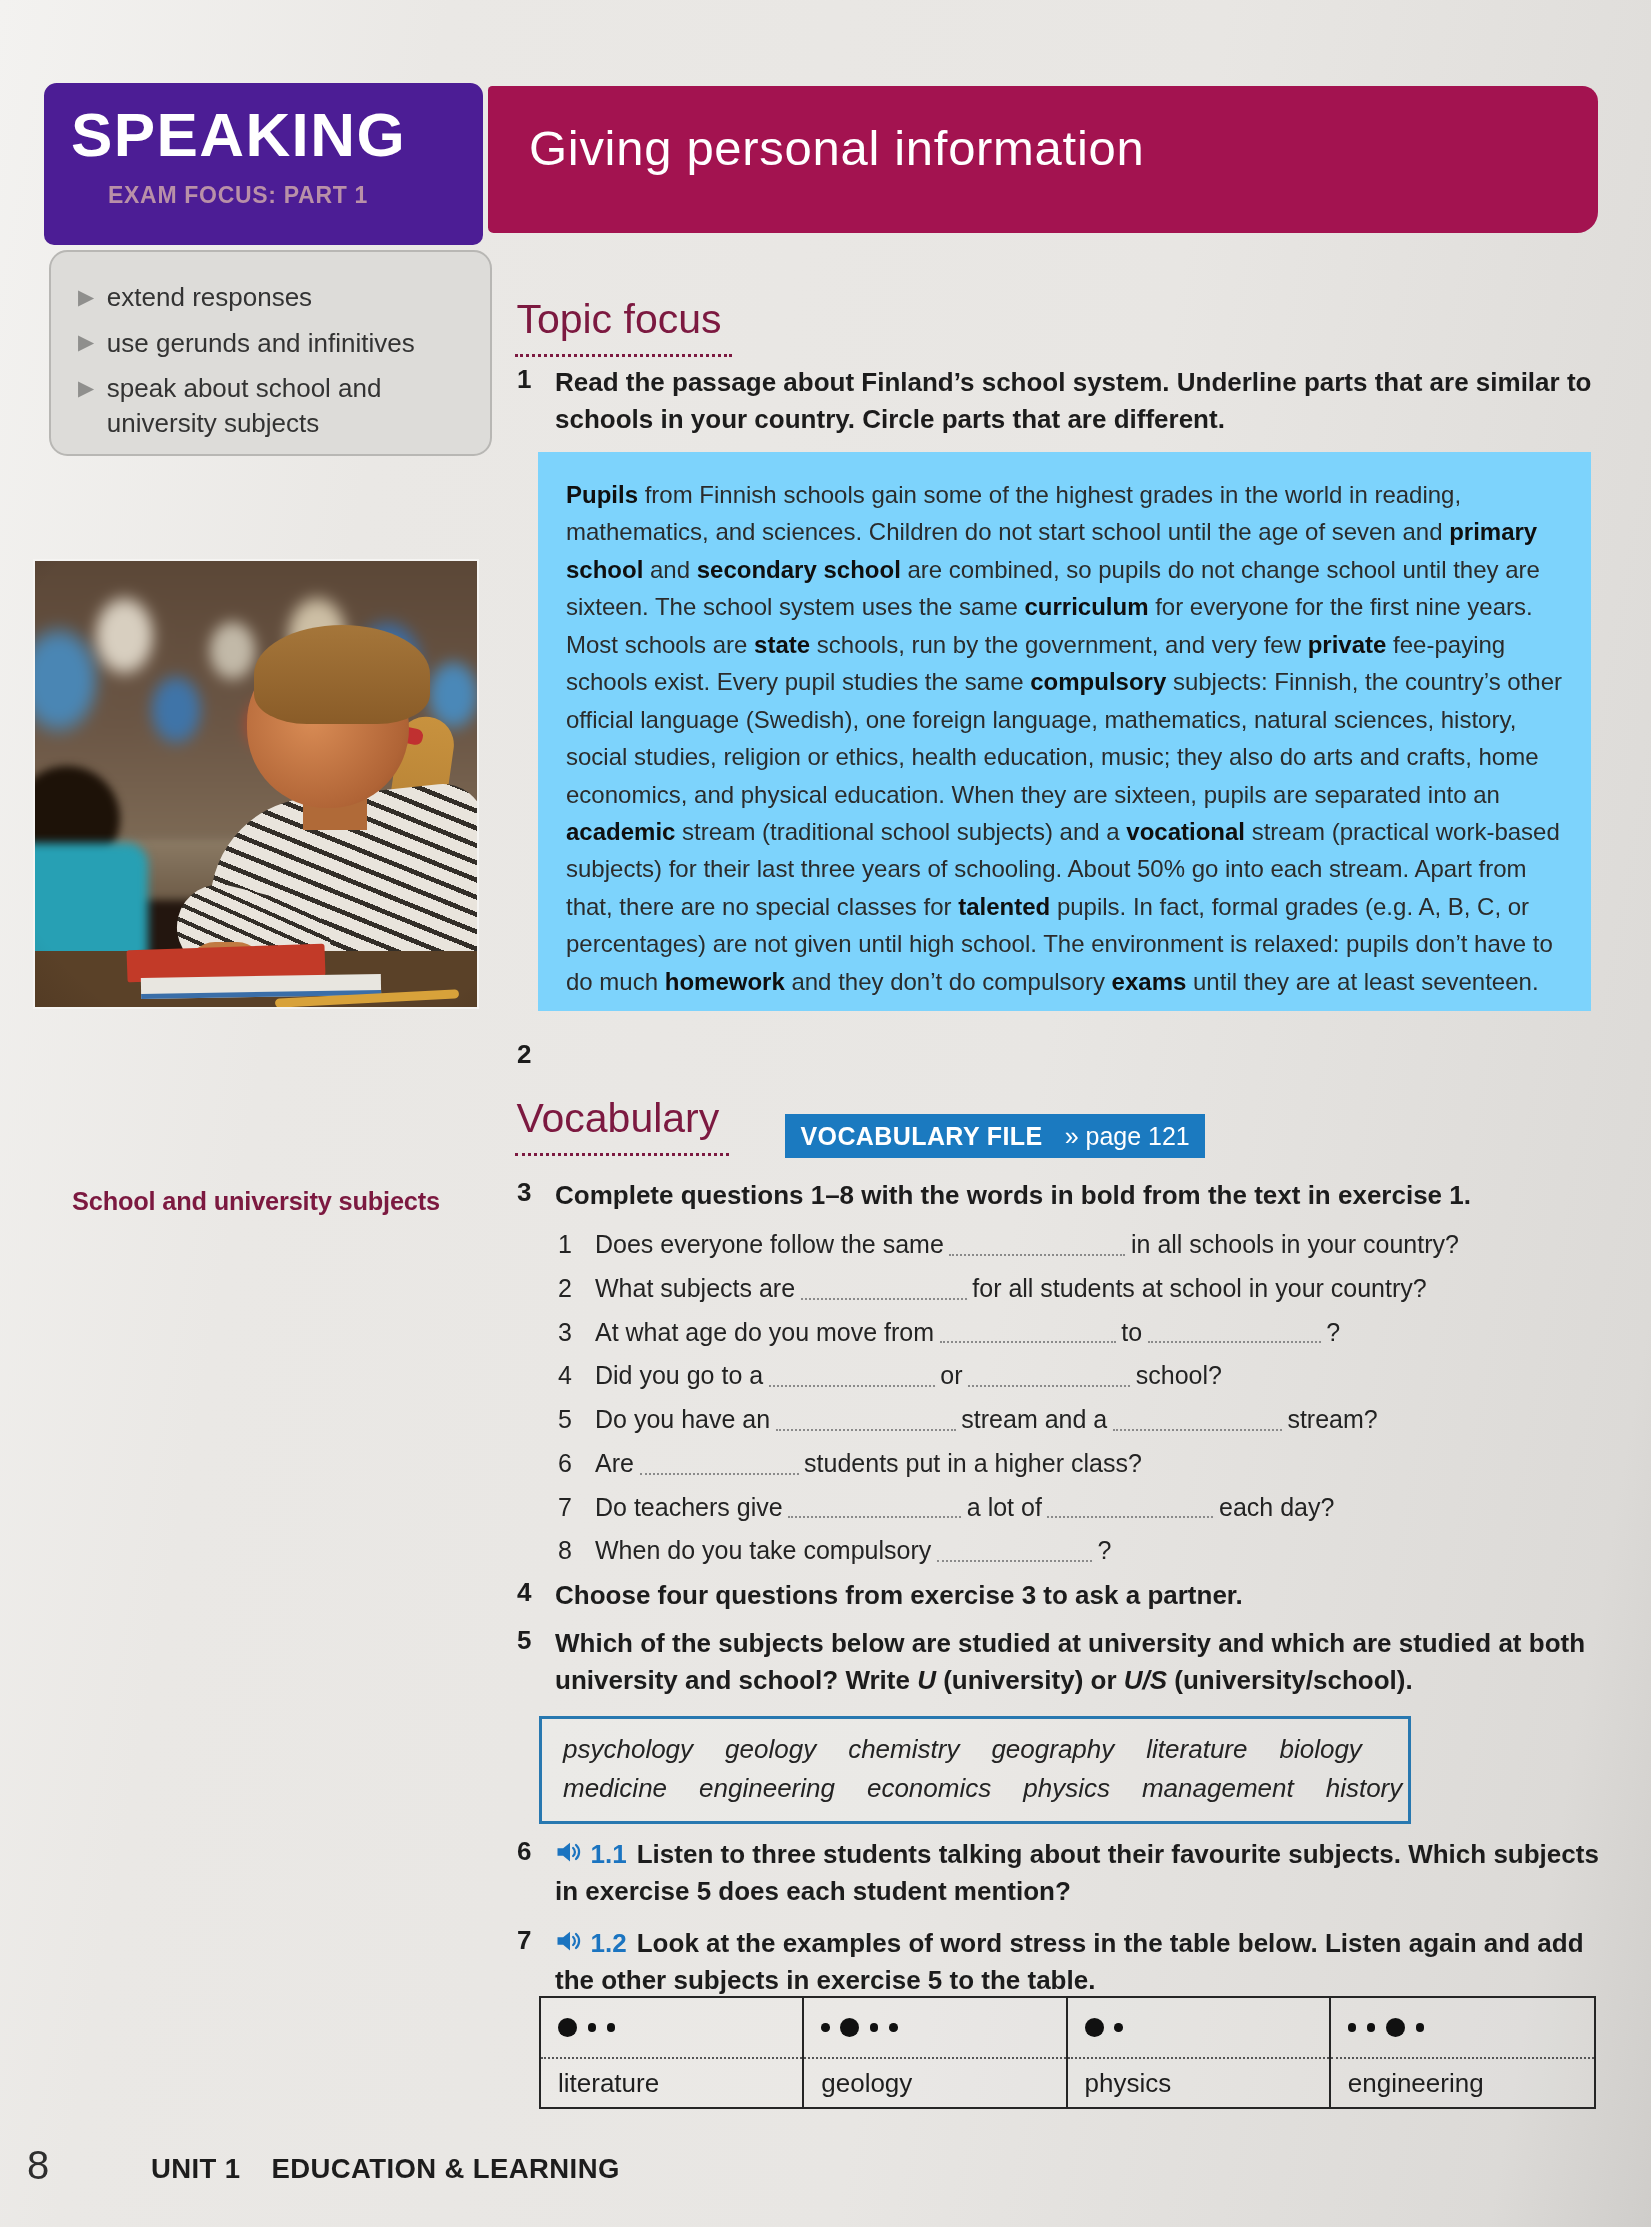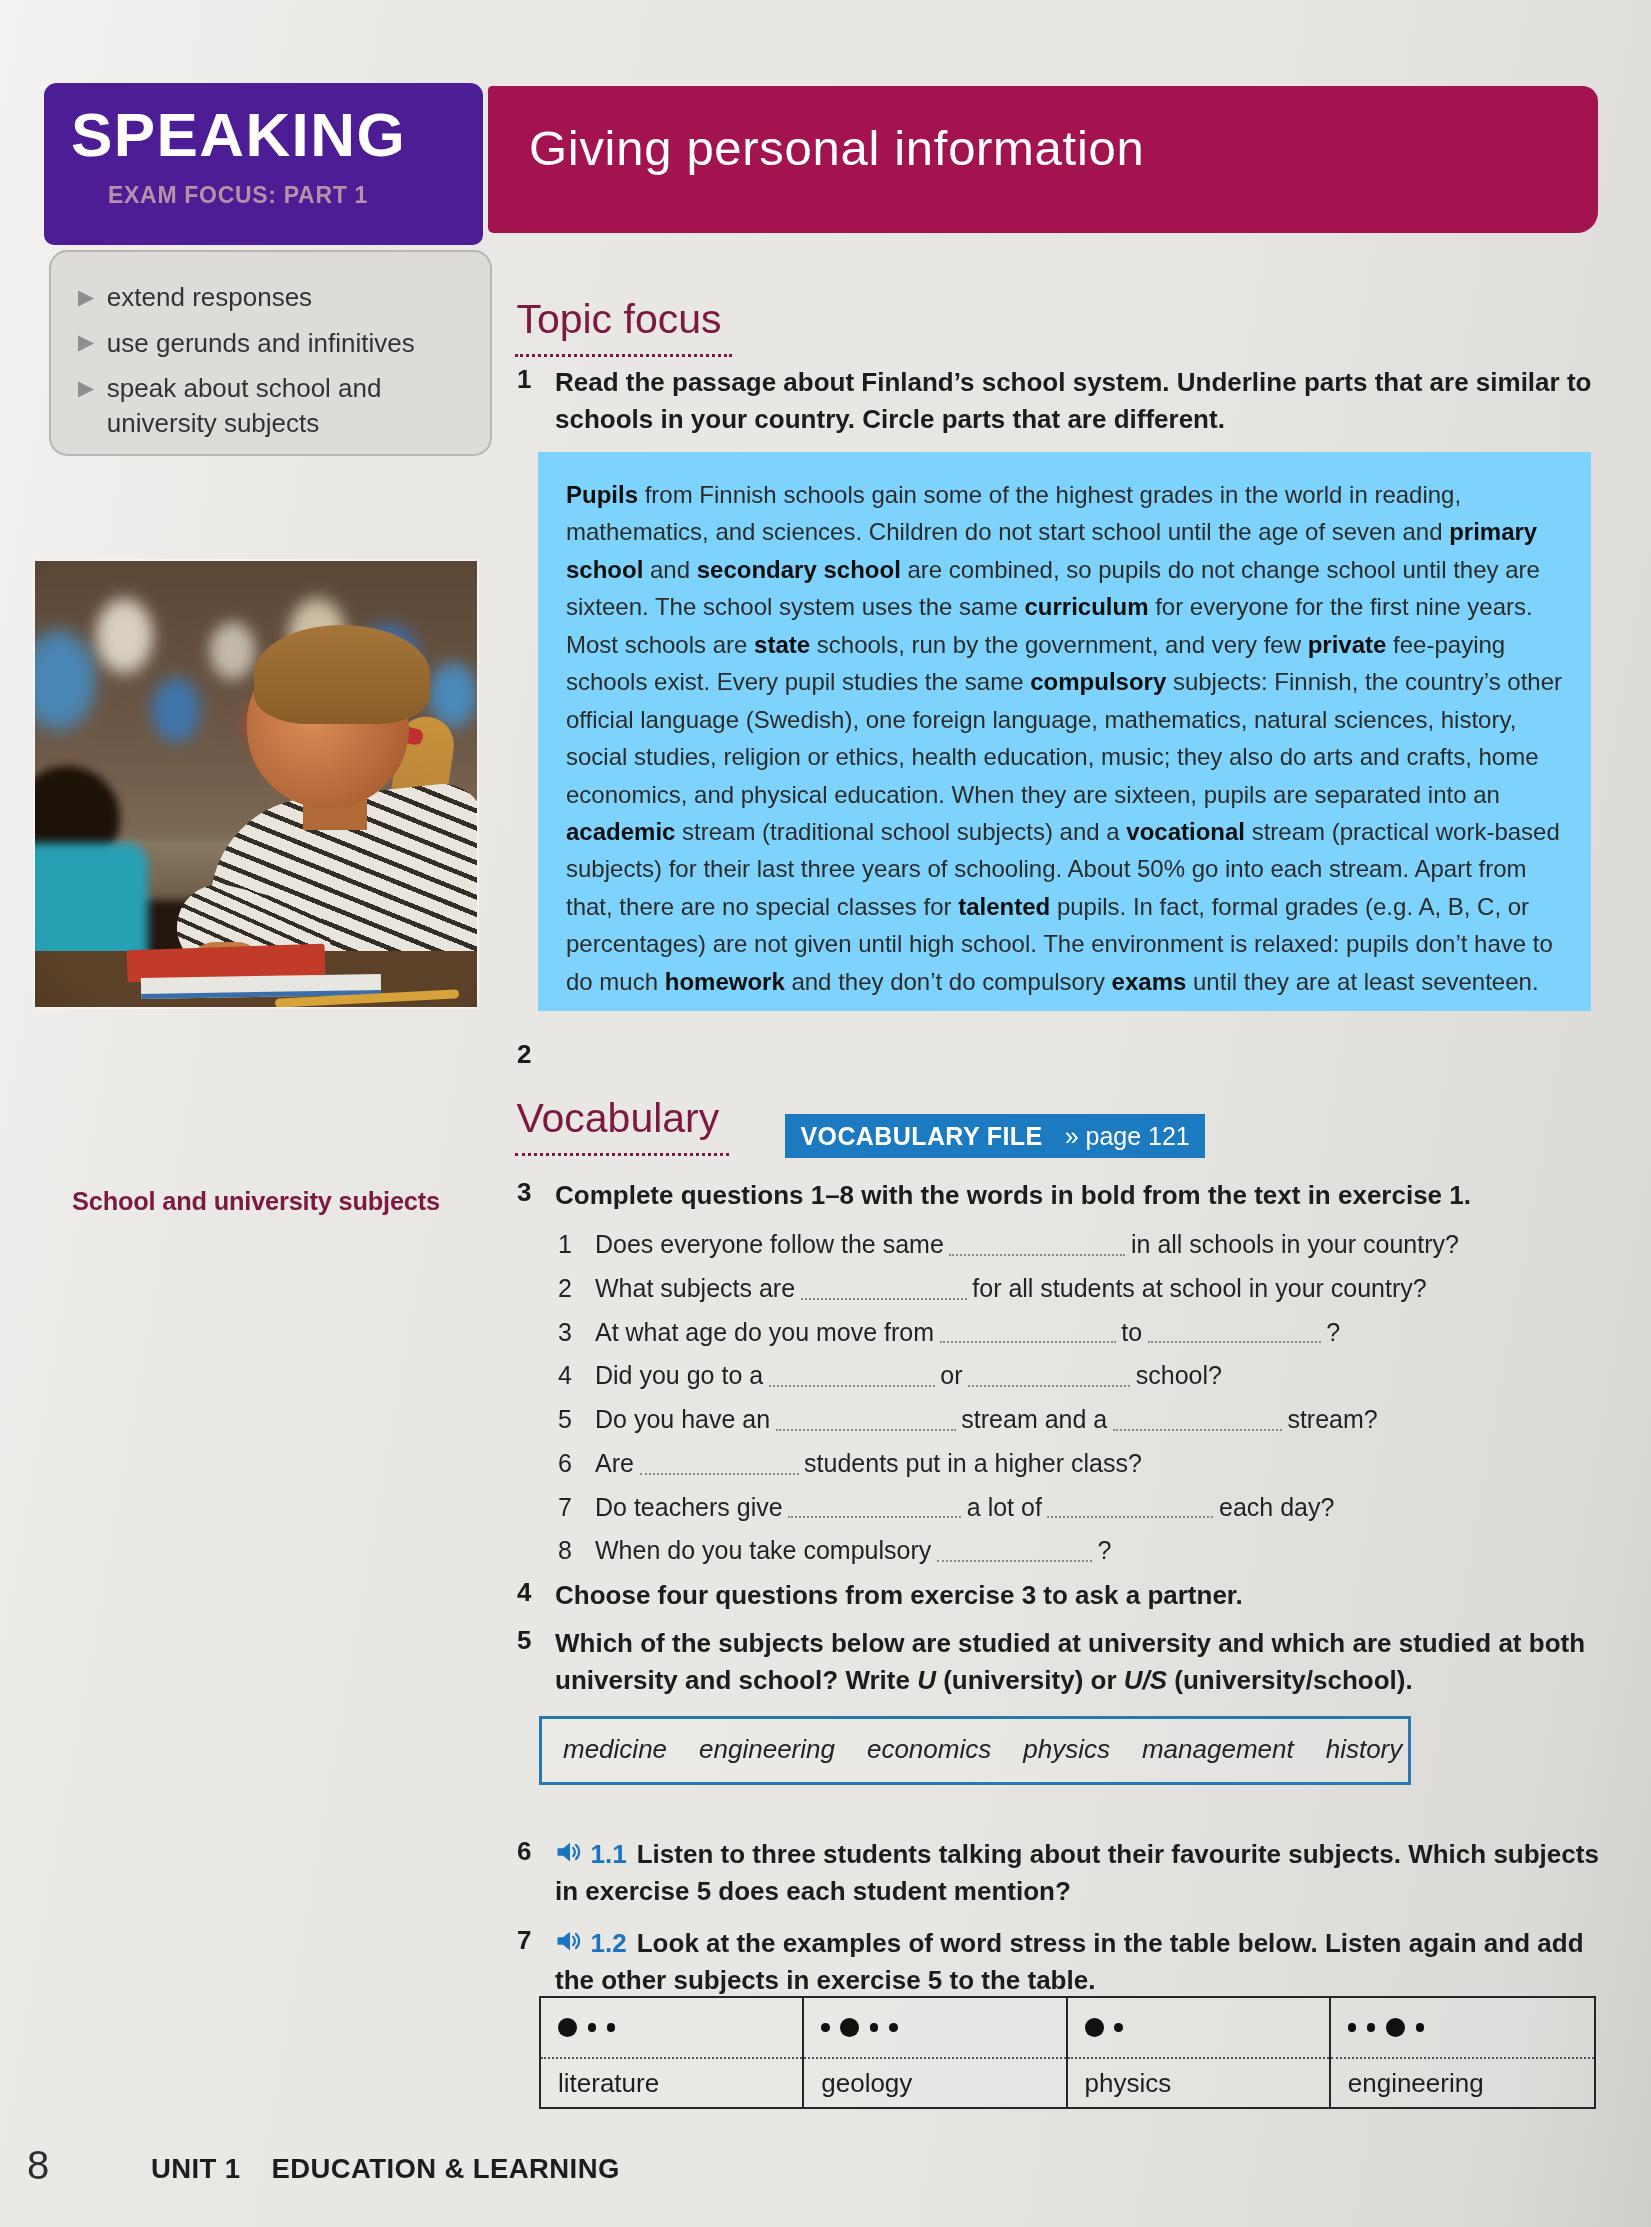--- a/index.html
+++ b/index.html
@@ -285,20 +285,21 @@
   <span class="ex-num">4</span>
   <span class="ex-text">Choose four questions from exercise 3 to ask a partner.</span>
 </div>
 
 <div class="exercise" id="ex5">
   <span class="ex-num">5</span>
   <span class="ex-text"><span>Which of the subjects below are studied at university and which are studied at both university and school? Write </span><span class="i">U</span><span> (university) or </span><span class="i">U/S</span><span> (university/school).</span></span>
 </div>
 
 <div class="word-box">
+  <div class="word-row"><span class="word">psychology</span><span class="word">geology</span><span class="word">chemistry</span><span class="word">geography</span><span class="word">literature</span><span class="word">biology</span></div>
   <div class="word-row"><span class="word">medicine</span><span class="word">engineering</span><span class="word">economics</span><span class="word">physics</span><span class="word">management</span><span class="word">history</span></div>
 </div>
 
 <div class="exercise" id="ex6">
   <span class="ex-num">6</span>
   <span class="ex-text">
     <svg class="speaker-icon" width="30" height="30" viewBox="0 0 24 24">
       <path fill="#1b74c0" d="M2 9v6h4.5L12 19.5v-15L6.5 9H2z"></path>
       <path d="M14.5 8.8a4.3 4.3 0 010 6.4" stroke="#1b74c0" stroke-width="1.8" fill="none" stroke-linecap="round"></path>
       <path d="M16.8 6.4a7.6 7.6 0 010 11.2" stroke="#1b74c0" stroke-width="1.8" fill="none" stroke-linecap="round"></path>

